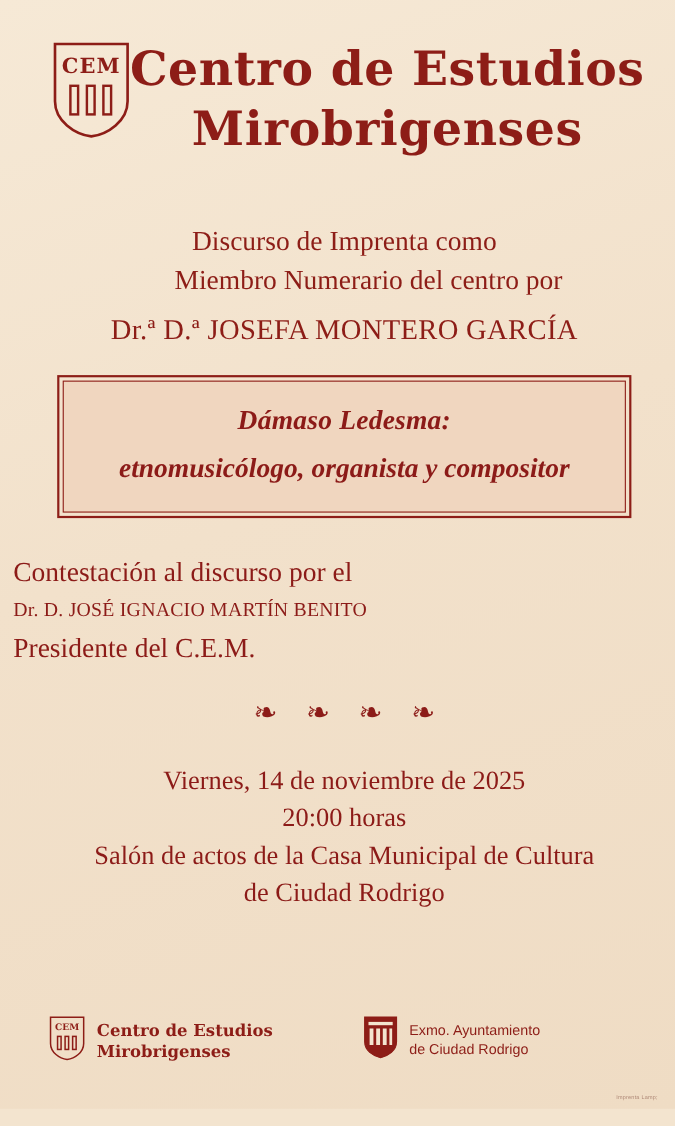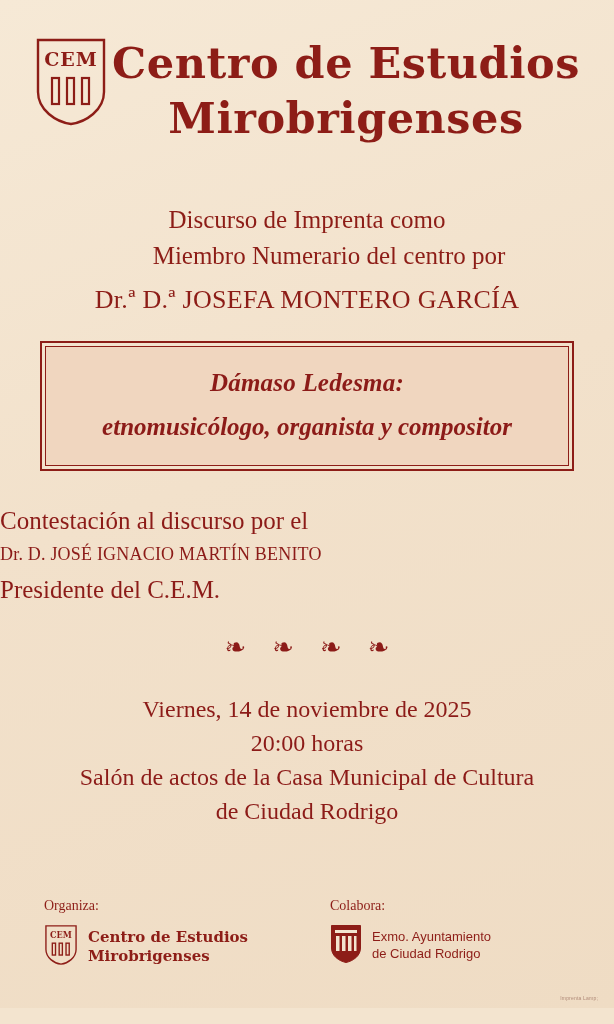--- a/index.html
+++ b/index.html
@@ -14,20 +14,21 @@
     color: #8c1b18;
     overflow: hidden;
   }
   .poster {
     position: relative;
     width: 614px;
     height: 1008px;
     box-sizing: border-box;
     background: linear-gradient(160deg, #f6e9d6 0%, #f2e1cb 45%, #efdcc4 100%);
     overflow: hidden;
+    padding-left: 12px;
   }
   
   .header {
     display: flex;
     align-items: flex-start;
     padding: 24px 20px 0 34px;
   }
   .crest {
     width: 74px;
     flex: 0 0 74px;
@@ -223,40 +224,38 @@
 
   <div class="details">
     <div>Viernes, 14 de noviembre de 2025</div>
     <div>20:00 horas</div>
     <div>Salón de actos de la Casa Municipal de Cultura</div>
     <div>de Ciudad Rodrigo</div>
   </div>
 
   <div class="footer">
     <div class="foot-col">
-      <div class="foot-label">Organiza:</div>
       <div class="foot-body">
         <div class="foot-logo">
           <svg width="34" height="42" viewBox="0 0 74 92" aria-hidden="true">
             <path d="M4 4 H70 V56 C70 74 52 86 37 88 C22 86 4 74 4 56 Z" fill="none" stroke="#8d1d17" stroke-width="3"></path>
             <text x="37" y="30" text-anchor="middle" font-family="DejaVu Serif, serif" font-size="18" font-weight="bold" fill="#8d1d17">CEM</text>
             <rect x="18" y="42" width="7" height="26" fill="none" stroke="#8d1d17" stroke-width="3"></rect>
             <rect x="33" y="42" width="7" height="26" fill="none" stroke="#8d1d17" stroke-width="3"></rect>
             <rect x="48" y="42" width="7" height="26" fill="none" stroke="#8d1d17" stroke-width="3"></rect>
           </svg>
         </div>
         <div class="foot-text">
           <div>Centro de Estudios</div>
           <div>Mirobrigenses</div>
         </div>
       </div>
     </div>
 
     <div class="foot-col right">
-      <div class="foot-label">Colabora:</div>
       <div class="foot-body">
         <div class="foot-logo">
           <svg width="32" height="40" viewBox="0 0 64 80" aria-hidden="true">
             <path d="M3 3 H61 V48 C61 64 46 74 32 77 C18 74 3 64 3 48 Z" fill="#8d1d17" stroke="#8d1d17" stroke-width="2"></path>
             <rect x="12" y="24" width="7" height="30" fill="#f3e4cf"></rect>
             <rect x="24" y="24" width="7" height="30" fill="#f3e4cf"></rect>
             <rect x="36" y="24" width="7" height="30" fill="#f3e4cf"></rect>
             <rect x="48" y="24" width="5" height="30" fill="#f3e4cf"></rect>
             <rect x="10" y="12" width="44" height="6" fill="#f3e4cf"></rect>
           </svg>

